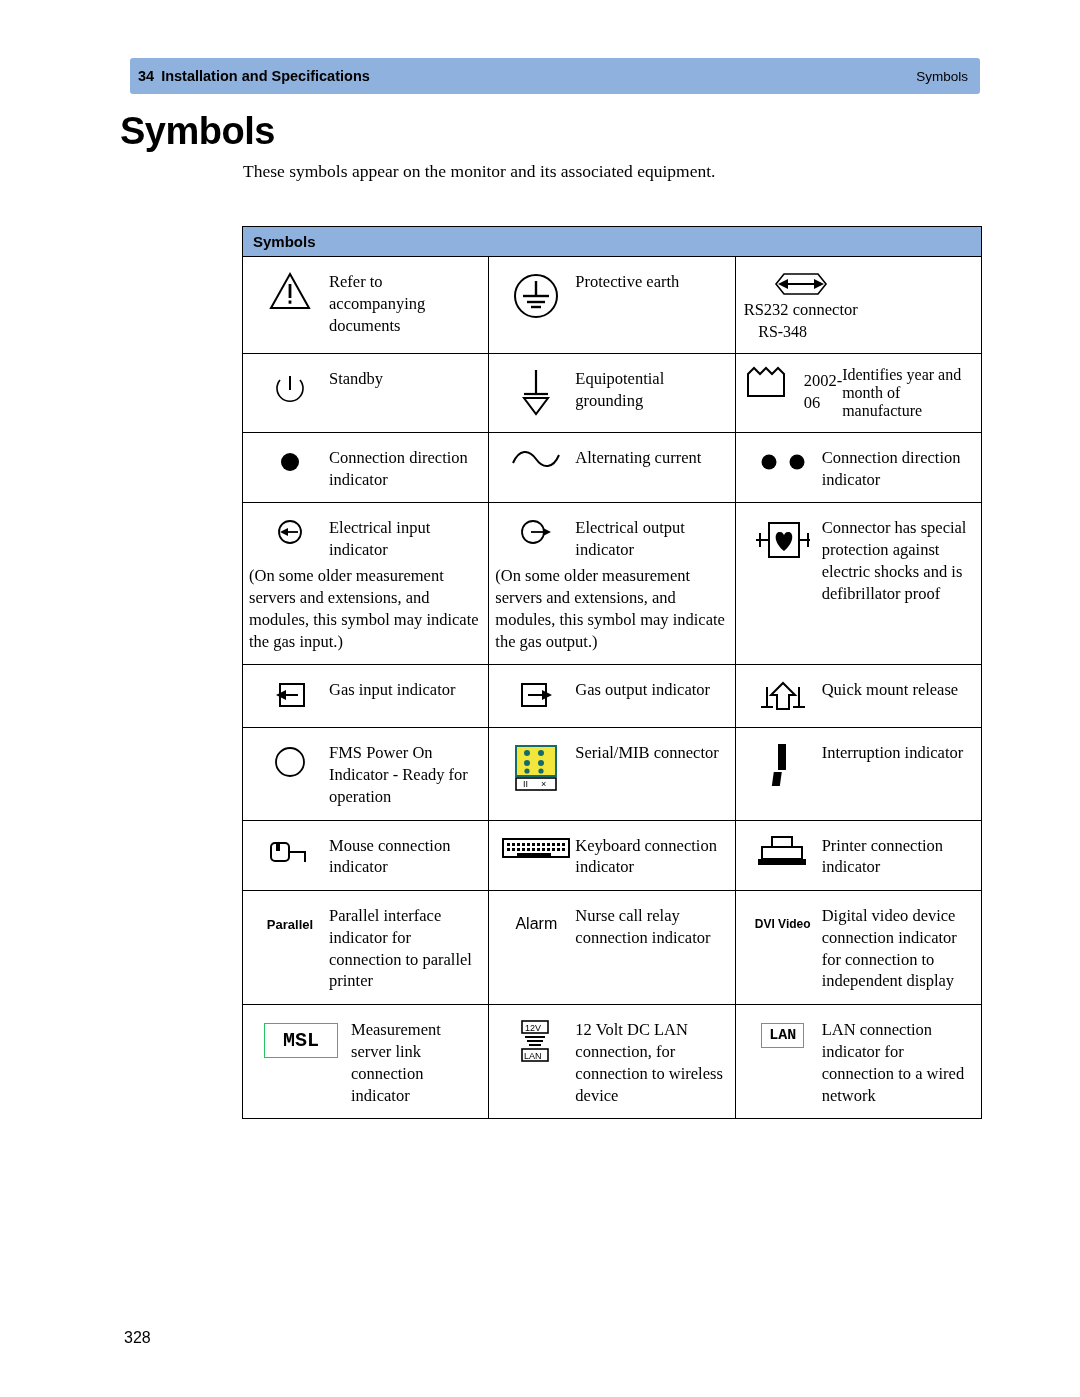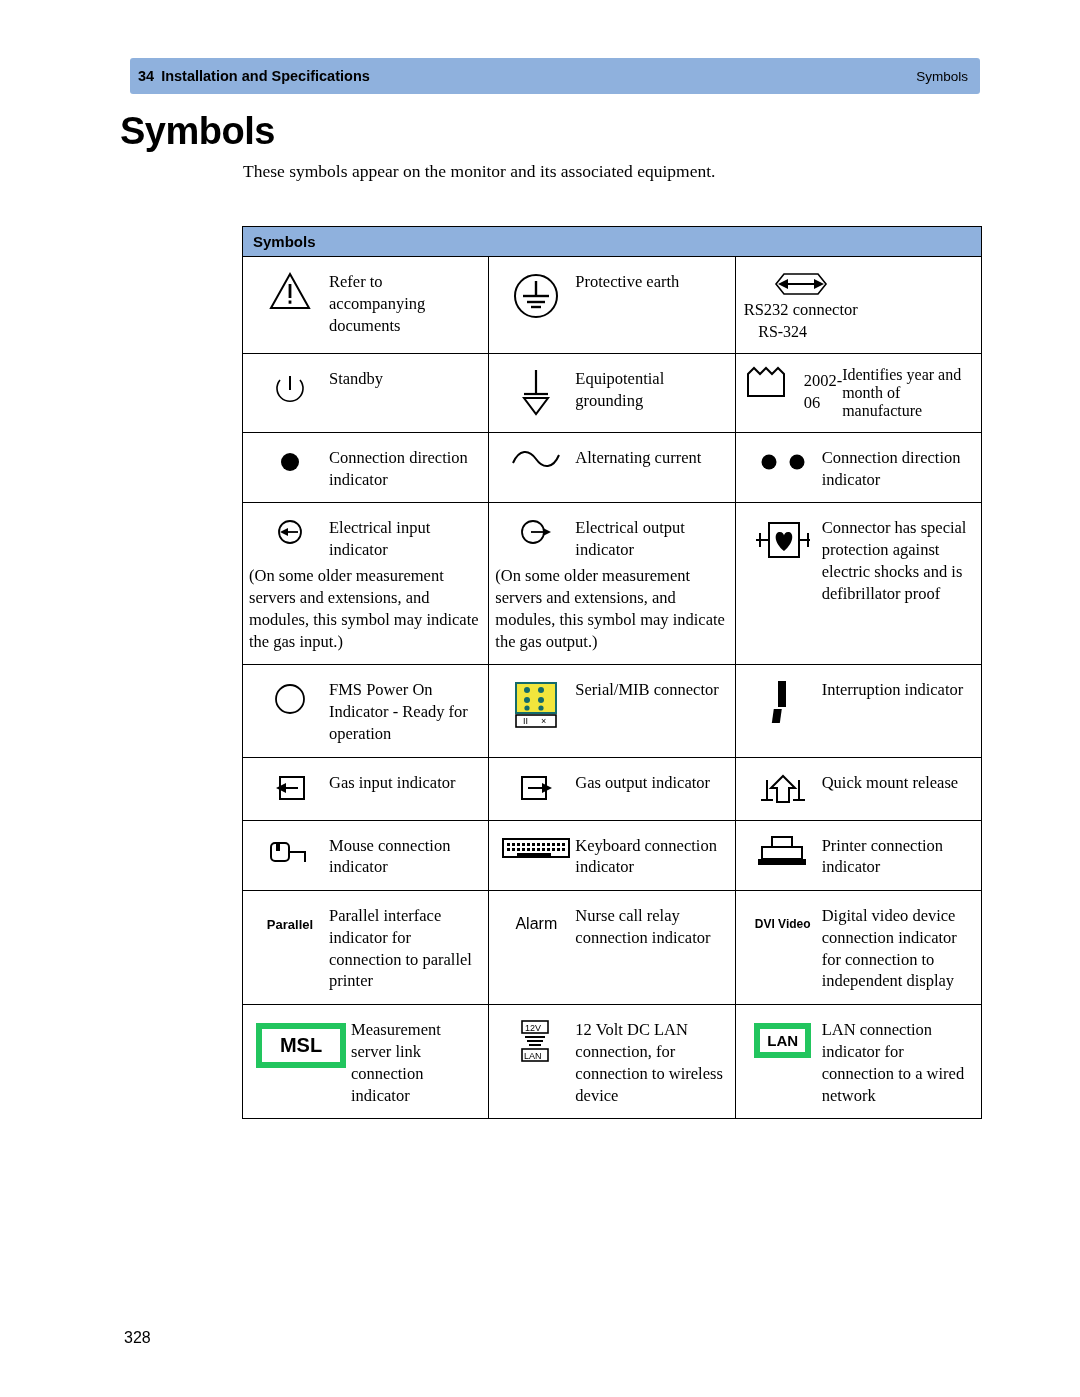--- a/index.html
+++ b/index.html
@@ -144,22 +144,22 @@
     left: 124px;
     top: 1288px;
     font-family: "Liberation Sans", sans-serif;
     font-size: 16px;
     margin-top: 41px;
   }
 
   
   svg { display: block; }
   .boxlabel {
-    border: 6px solid #22c55e;
-    font-family: Liberation Sans, sans-serif;
+    border: 1px solid #22c55e;
+    font-family: Liberation Mono, monospace;
     font-weight: bold;
     display: inline-block;
     text-align: left;
   }
 </style>
 </head>
 <body>
 
 <div class="header-bar">
   <div class="header-left">
@@ -212,21 +212,21 @@
           <div class="icon">
             <svg width="58" height="26" viewBox="0 0 58 26">
               <polygon points="12,3 46,3 54,13 46,23 12,23 4,13" fill="none" stroke="#000" stroke-width="1.6"></polygon>
               <line x1="10" y1="13" x2="48" y2="13" stroke="#000" stroke-width="2"></line>
               <polygon points="6,13 16,8 16,18" fill="#000"></polygon>
               <polygon points="52,13 42,8 42,18" fill="#000"></polygon>
             </svg>
           </div>
           <div class="txt">RS232 connector</div>
         </div>
-        <div class="sub-label" style="width:78px;">RS-324</div>
+        <div class="sub-label" style="width:78px;">RS-348</div>
       </div>
     </td>
   </tr>
 
   <tr>
     <td class="col1">
       <div class="cell">
         <div class="icon">
           <svg width="42" height="44" viewBox="0 0 42 44">
             <path d="M21 8 L21 22" stroke="#000" stroke-width="2" fill="none"></path>
@@ -328,20 +328,61 @@
           <svg width="62" height="48" viewBox="0 0 62 48">
             <rect x="17" y="6" width="30" height="34" fill="none" stroke="#000" stroke-width="2"></rect>
             <path d="M32 34 C22 26, 22 16, 27 15 C30 14.4, 32 17, 32 18.6 C32 17, 34 14.4, 37 15 C42 16, 42 26, 32 34 Z" fill="#000"></path>
             <line x1="4" y1="23" x2="17" y2="23" stroke="#000" stroke-width="2"></line>
             <line x1="8" y1="16" x2="8" y2="30" stroke="#000" stroke-width="2"></line>
             <line x1="47" y1="23" x2="58" y2="23" stroke="#000" stroke-width="2"></line>
             <line x1="56" y1="16" x2="56" y2="30" stroke="#000" stroke-width="2"></line>
           </svg>
         </div>
         <div class="txt">Connector has special protection against electric shocks and is defibrillator proof</div>
+      </div>
+    </td>
+  </tr>
+
+  <tr>
+    <td class="col1">
+      <div class="cell">
+        <div class="icon">
+          <svg width="40" height="32" viewBox="0 0 40 32">
+            <rect x="10" y="5" width="24" height="22" fill="none" stroke="#000" stroke-width="2"></rect>
+            <line x1="12" y1="16" x2="28" y2="16" stroke="#000" stroke-width="2"></line>
+            <polygon points="6,16 16,11 16,21" fill="#000"></polygon>
+          </svg>
+        </div>
+        <div class="txt">Gas input indicator</div>
+      </div>
+    </td>
+    <td class="col2">
+      <div class="cell">
+        <div class="icon">
+          <svg width="40" height="32" viewBox="0 0 40 32">
+            <rect x="6" y="5" width="24" height="22" fill="none" stroke="#000" stroke-width="2"></rect>
+            <line x1="12" y1="16" x2="30" y2="16" stroke="#000" stroke-width="2"></line>
+            <polygon points="36,16 26,11 26,21" fill="#000"></polygon>
+          </svg>
+        </div>
+        <div class="txt">Gas output indicator</div>
+      </div>
+    </td>
+    <td class="col3">
+      <div class="cell">
+        <div class="icon">
+          <svg width="56" height="36" viewBox="0 0 56 36">
+            <path d="M22 30 L22 16 L16 16 L28 4 L40 16 L34 16 L34 30 Z" fill="none" stroke="#000" stroke-width="2"></path>
+            <path d="M12 8 L12 28" stroke="#000" stroke-width="2" fill="none"></path>
+            <path d="M6 28 L18 28" stroke="#000" stroke-width="2" fill="none"></path>
+            <path d="M44 8 L44 28" stroke="#000" stroke-width="2" fill="none"></path>
+            <path d="M38 28 L50 28" stroke="#000" stroke-width="2" fill="none"></path>
+          </svg>
+        </div>
+        <div class="txt">Quick mount release</div>
       </div>
     </td>
   </tr>
 
   <tr>
     <td class="col1">
       <div class="cell">
         <div class="icon">
           <svg width="40" height="40" viewBox="0 0 40 40">
             <circle cx="20" cy="20" r="14" fill="none" stroke="#000" stroke-width="1.8"></circle>
@@ -371,61 +412,20 @@
     </td>
     <td class="col3">
       <div class="cell">
         <div class="icon">
           <svg width="36" height="46" viewBox="0 0 36 46">
             <rect x="13" y="2" width="8" height="26" fill="#000"></rect>
             <rect x="13" y="30" width="8" height="14" fill="#000" transform="skewX(-8)"></rect>
           </svg>
         </div>
         <div class="txt">Interruption indicator</div>
-      </div>
-    </td>
-  </tr>
-
-  <tr>
-    <td class="col1">
-      <div class="cell">
-        <div class="icon">
-          <svg width="40" height="32" viewBox="0 0 40 32">
-            <rect x="10" y="5" width="24" height="22" fill="none" stroke="#000" stroke-width="2"></rect>
-            <line x1="12" y1="16" x2="28" y2="16" stroke="#000" stroke-width="2"></line>
-            <polygon points="6,16 16,11 16,21" fill="#000"></polygon>
-          </svg>
-        </div>
-        <div class="txt">Gas input indicator</div>
-      </div>
-    </td>
-    <td class="col2">
-      <div class="cell">
-        <div class="icon">
-          <svg width="40" height="32" viewBox="0 0 40 32">
-            <rect x="6" y="5" width="24" height="22" fill="none" stroke="#000" stroke-width="2"></rect>
-            <line x1="12" y1="16" x2="30" y2="16" stroke="#000" stroke-width="2"></line>
-            <polygon points="36,16 26,11 26,21" fill="#000"></polygon>
-          </svg>
-        </div>
-        <div class="txt">Gas output indicator</div>
-      </div>
-    </td>
-    <td class="col3">
-      <div class="cell">
-        <div class="icon">
-          <svg width="56" height="36" viewBox="0 0 56 36">
-            <path d="M22 30 L22 16 L16 16 L28 4 L40 16 L34 16 L34 30 Z" fill="none" stroke="#000" stroke-width="2"></path>
-            <path d="M12 8 L12 28" stroke="#000" stroke-width="2" fill="none"></path>
-            <path d="M6 28 L18 28" stroke="#000" stroke-width="2" fill="none"></path>
-            <path d="M44 8 L44 28" stroke="#000" stroke-width="2" fill="none"></path>
-            <path d="M38 28 L50 28" stroke="#000" stroke-width="2" fill="none"></path>
-          </svg>
-        </div>
-        <div class="txt">Quick mount release</div>
       </div>
     </td>
   </tr>
 
   <tr>
     <td class="col1">
       <div class="cell">
         <div class="icon">
           <svg width="50" height="34" viewBox="0 0 50 34">
             <rect x="6" y="8" width="18" height="18" rx="4" fill="none" stroke="#000" stroke-width="2"></rect>

